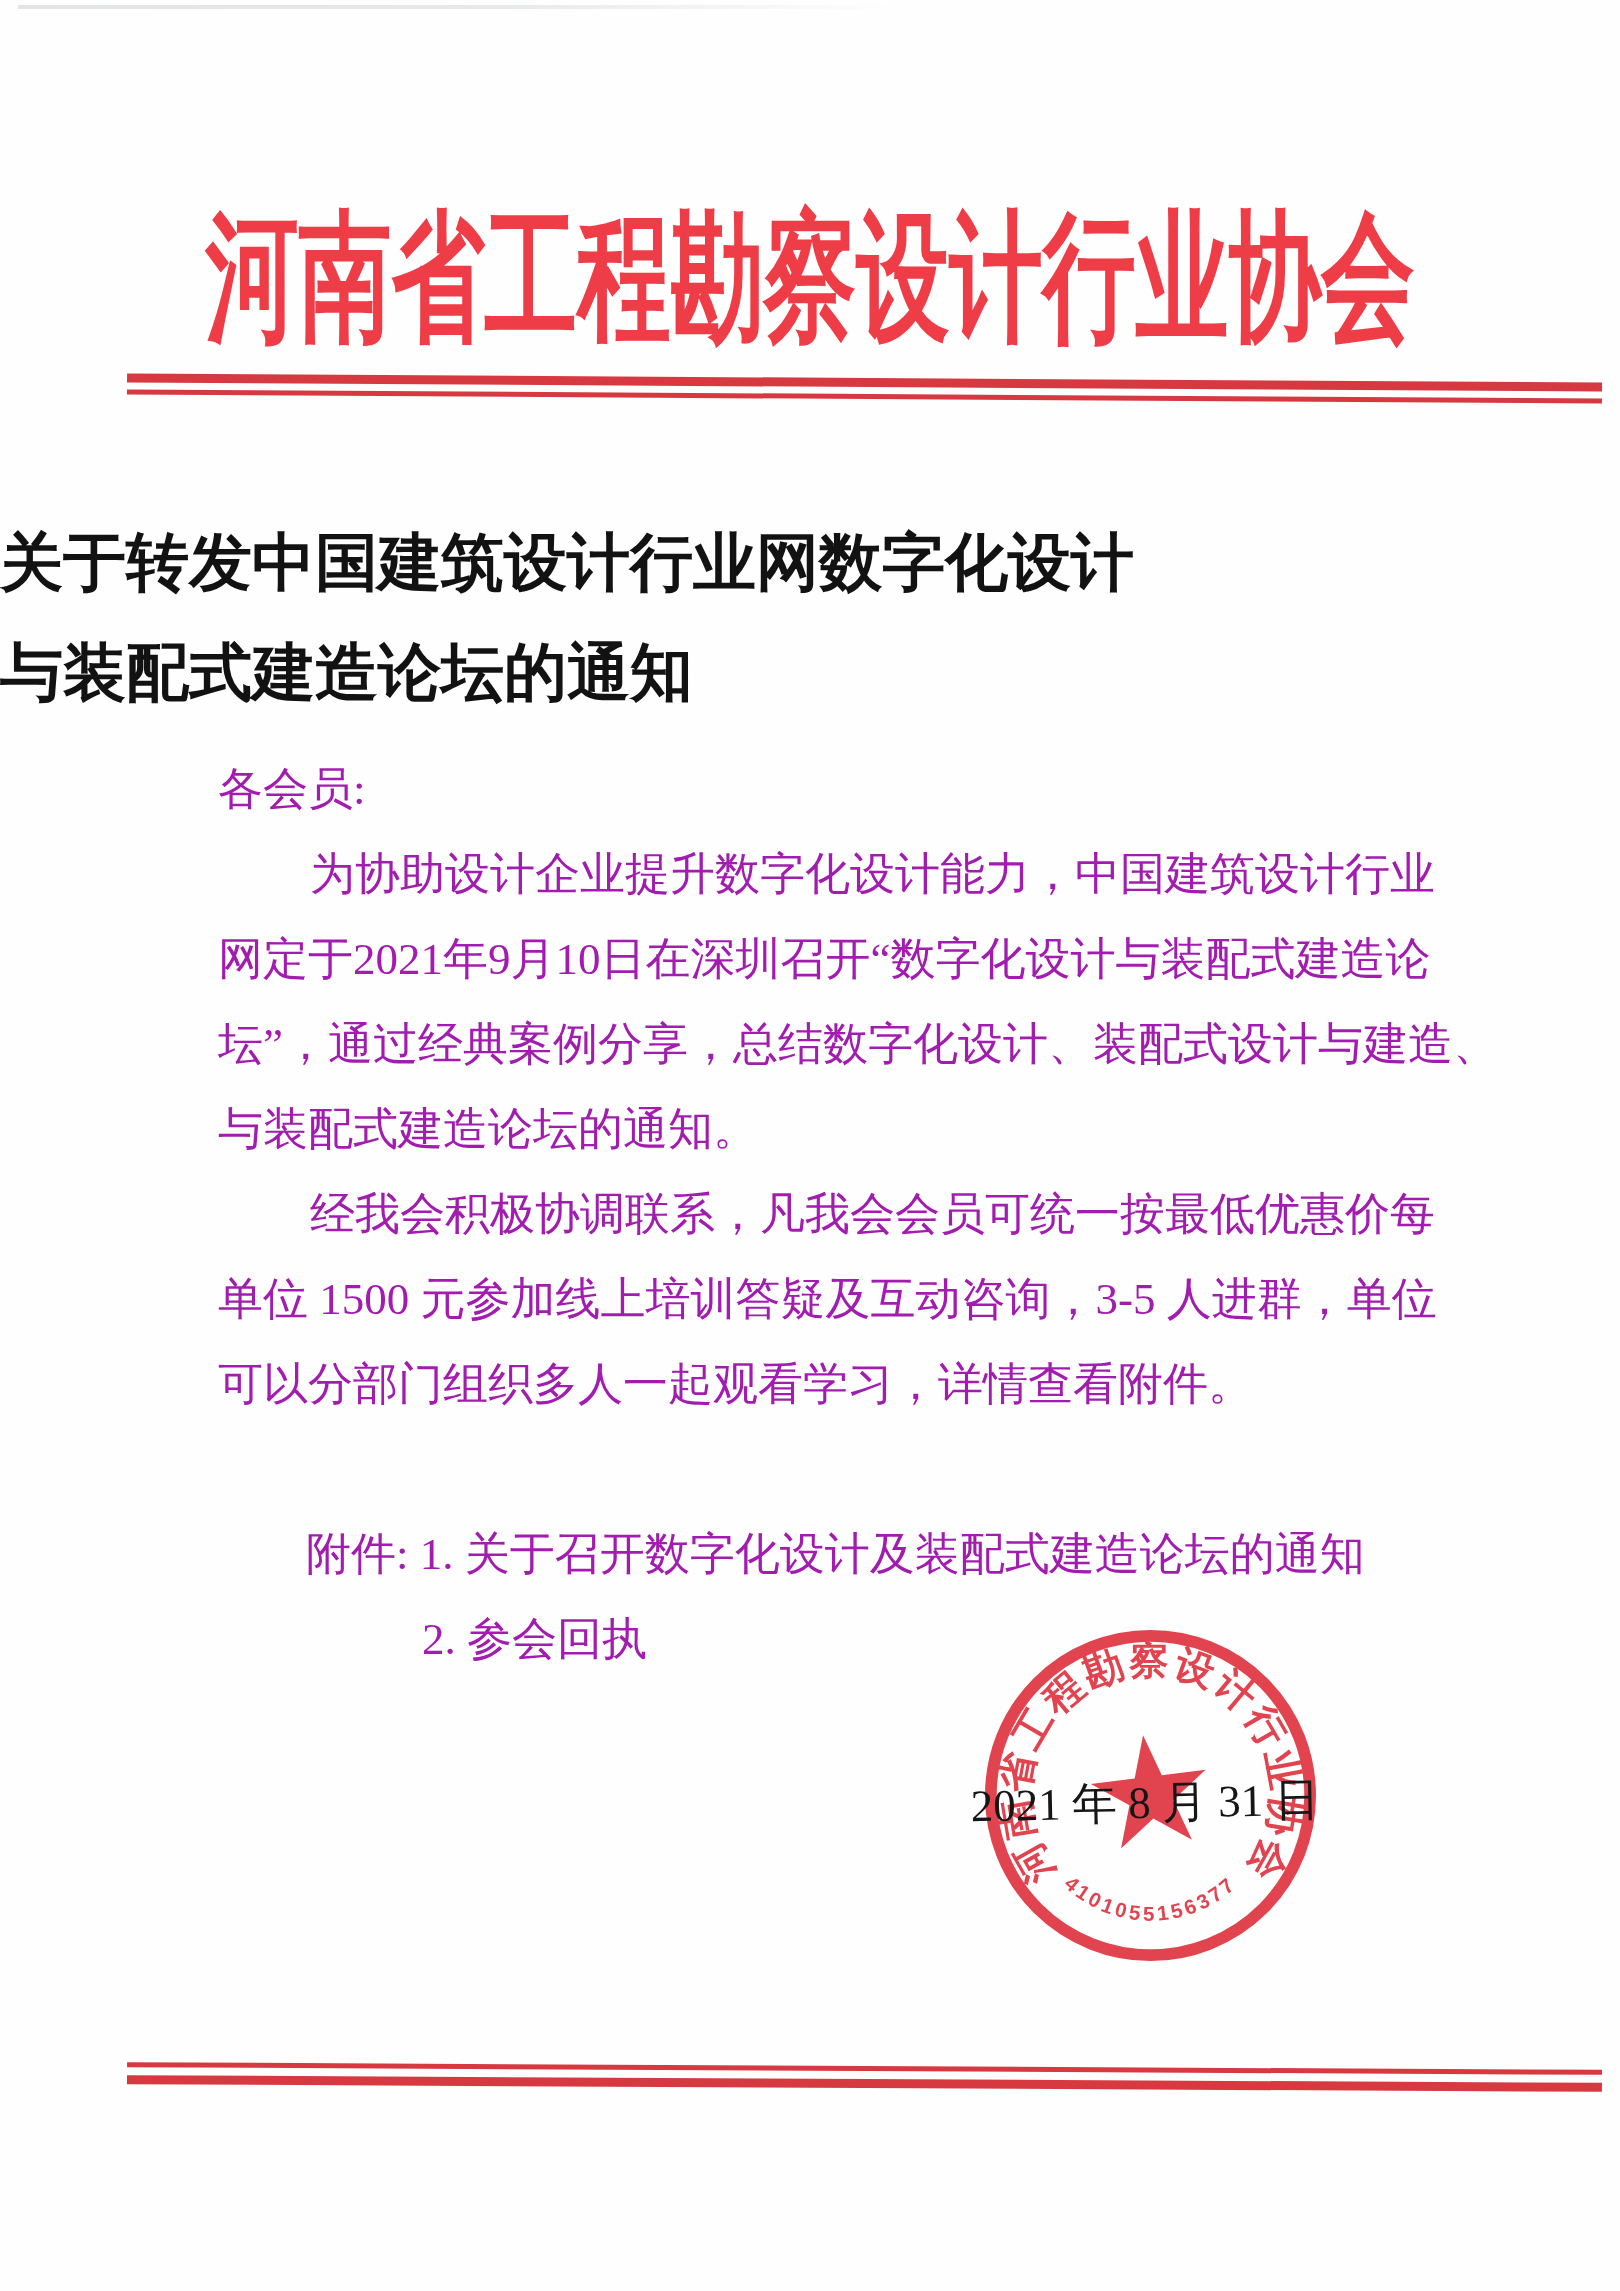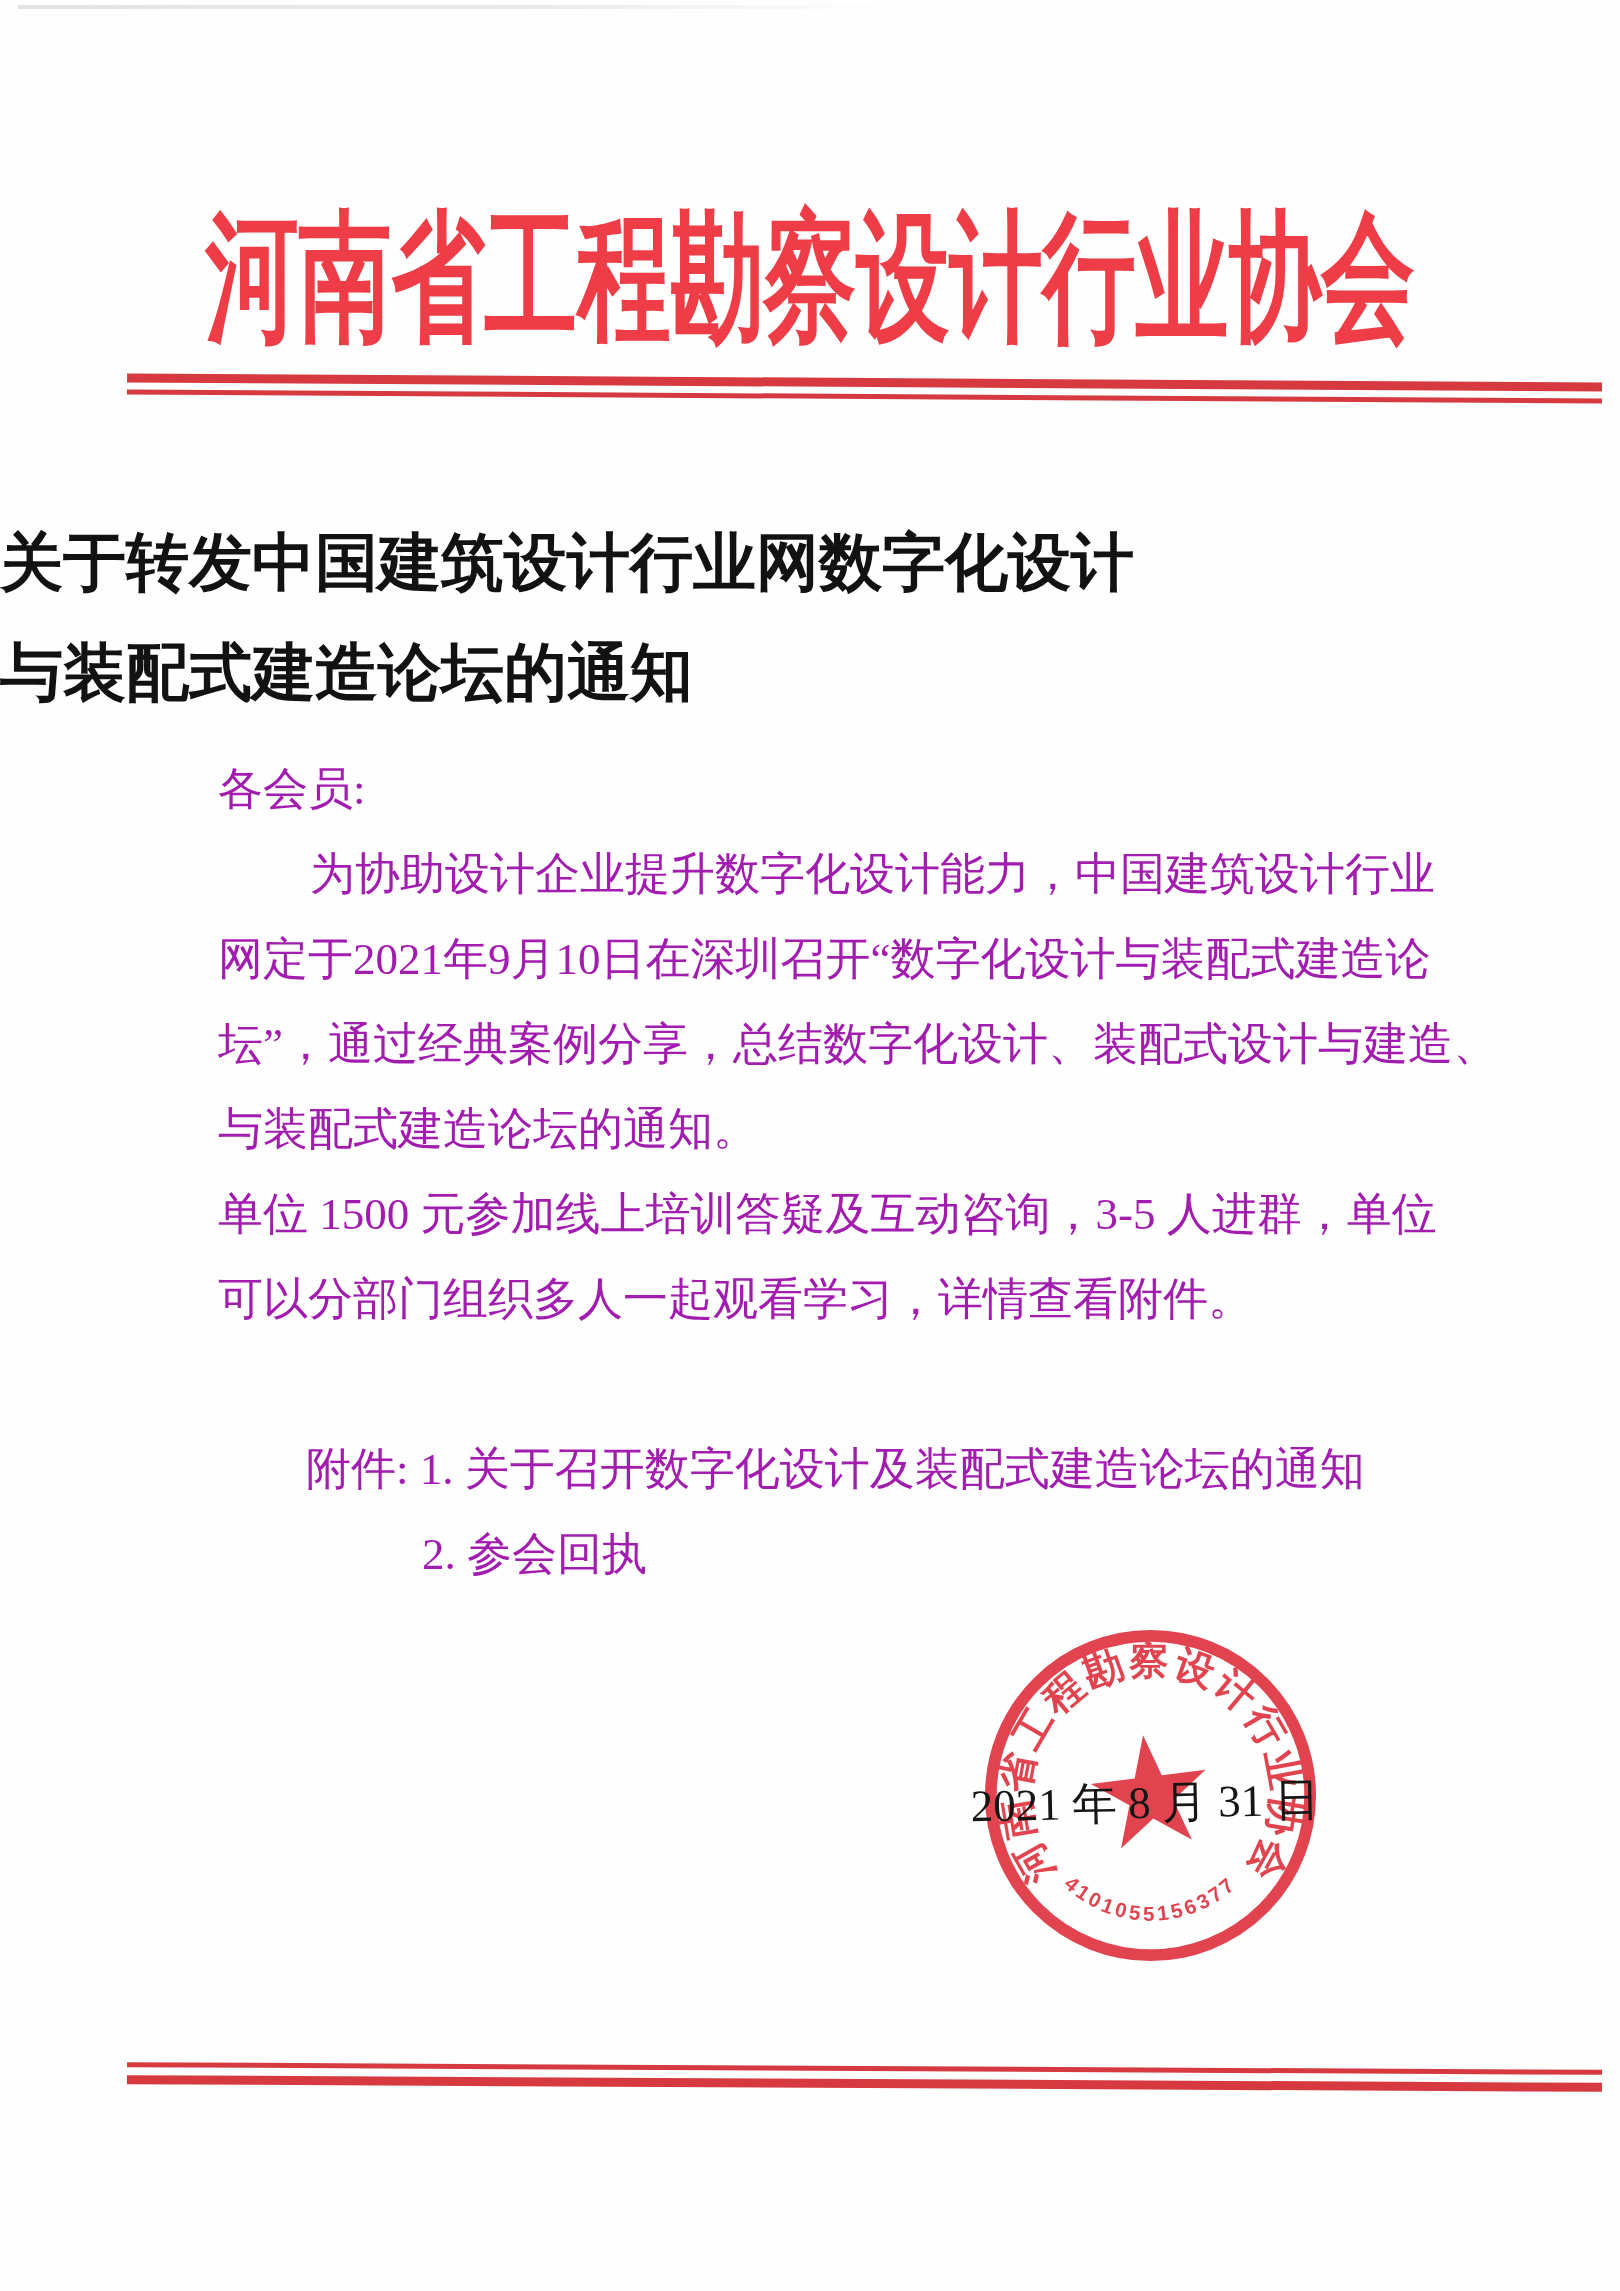--- a/index.html
+++ b/index.html
@@ -92,20 +92,21 @@
     <div>与装配式建造论坛的通知</div>
   </div>
 
   <div class="body-text">
     <div class="line salutation">各会员:</div>
     <div id="paragraphs">
         <div class="line indent">为协助设计企业提升数字化设计能力，中国建筑设计行业</div>
         <div class="line">网定于2021年9月10日在深圳召开“数字化设计与装配式建造论</div>
         <div class="line">坛”，通过经典案例分享，总结数字化设计、装配式设计与建造、</div>
         <div class="line">与装配式建造论坛的通知。</div>
+        <div class="line indent">经我会积极协调联系，凡我会会员可统一按最低优惠价每</div>
         <div class="line">单位 1500 元参加线上培训答疑及互动咨询，3-5 人进群，单位</div>
         <div class="line">可以分部门组织多人一起观看学习，详情查看附件。</div>
       </div>
     <div class="line blank"></div>
     <div class="line att1">附件: 1. 关于召开数字化设计及装配式建造论坛的通知</div>
     <div class="line att2">2. 参会回执</div>
   </div>
 
   <svg class="stamp" viewBox="0 0 340 340">
     <circle class="ring" cx="170" cy="170" r="163" fill="none" stroke-width="12"></circle>

